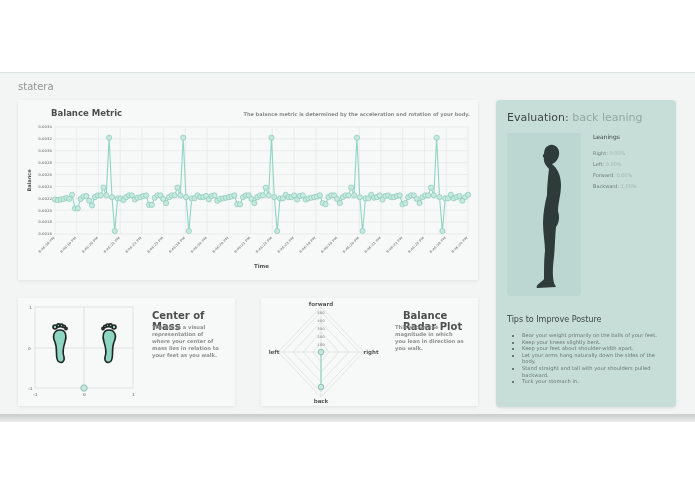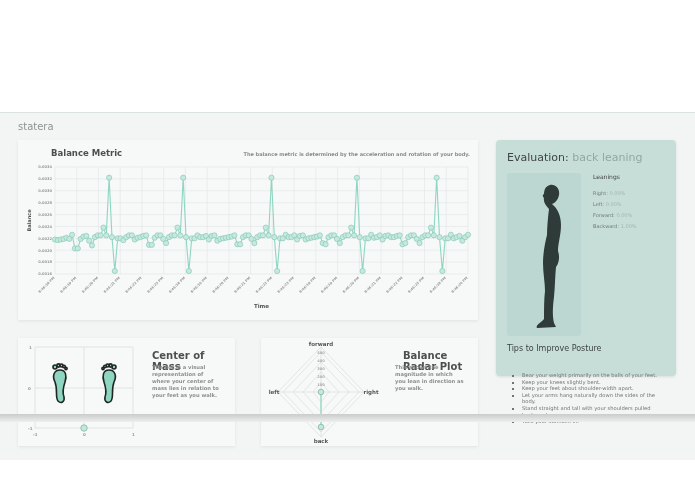--- a/index.html
+++ b/index.html
@@ -1,41 +1,41 @@
 <!DOCTYPE html>
 <html><head>
 <meta charset="utf-8">
 <style>
   * { box-sizing: border-box; margin: 0; padding: 0; }
   html, body { width: 695px; height: 494px; background: #ffffff; overflow: hidden;
     font-family: "DejaVu Sans", sans-serif; }
   .app { position: absolute; left: 0; top: 72px; width: 695px; height: 348px;
-    background: #f3f5f4; border-top: 1px solid #dbe3e0; margin-top: 40px; }
+    background: #f3f5f4; border-top: 1px solid #dbe3e0; }
   .app-shadow { position: absolute; left: 0; top: 414px; width: 695px; height: 8px;
     background: linear-gradient(#c9cccb, #eeeeee); }
   .brand { position: absolute; left: 18px; top: 8px; font-size: 10px; color: #8d9491; }
   .card { position: absolute; background: #f7f8f8; box-shadow: 0 1px 3px rgba(0,0,0,0.08); font-weight: bold; }
   .metric-card { left: 18px; top: 27px; width: 460px; height: 180px; }
   .metric-title { position: absolute; left: 33px; top: 8px; font-size: 8.5px; color: #4b504e; }
   .metric-desc { position: absolute; right: 8px; top: 11px; font-size: 5px; color: #868b89; }
   .chart-svg { position: absolute; left: 0; top: 0; }
   .mass-card { left: 18px; top: 225px; width: 217px; height: 108px; }
   .radar-card { left: 261px; top: 225px; width: 217px; height: 108px; }
   .card-title { position: absolute; font-size: 10px; color: #4b504e; }
   .card-text { position: absolute; font-size: 5.2px; color: #8a8f8d; line-height: 7px; }
-  .eval-card { position: absolute; left: 496px; top: 27px; width: 180px; height: 236px;
+  .eval-card { position: absolute; left: 496px; top: 27px; width: 180px; height: 307px;
     background: #c7ded8; border-radius: 4px; box-shadow: 0 1px 3px rgba(0,0,0,0.1); }
   .eval-title { position: absolute; left: 11px; top: 11px; font-size: 11px; color: #3f4543; }
   .eval-status { color: #8fa8a2; }
   .figure-box { position: absolute; left: 11px; top: 33px; width: 74px; height: 163px;
     background: #bcd7d1; border-radius: 3px; }
   .lean-title { position: absolute; left: 97px; top: 33px; font-size: 6px; color: #3f4543; }
   .lean-item { position: absolute; left: 97px; font-size: 5px; color: #6f7a77; }
   .lean-val { color: #9fb6b0; }
-  .tips-title { position: absolute; left: 11px; top: 204px; font-size: 8px; color: #3f4543; }
+  .tips-title { position: absolute; left: 11px; top: 215px; font-size: 8px; color: #3f4543; }
   .tips-list { position: absolute; left: 18px; top: 232px; width: 155px; font-size: 5.2px;
     color: #6c7774; line-height: 6.6px; padding-left: 8px; }
   .tips-list li { list-style: square; }
 </style>
 </head>
 <body>
 
 <div class="app">
   <div class="brand">statera</div>
 

